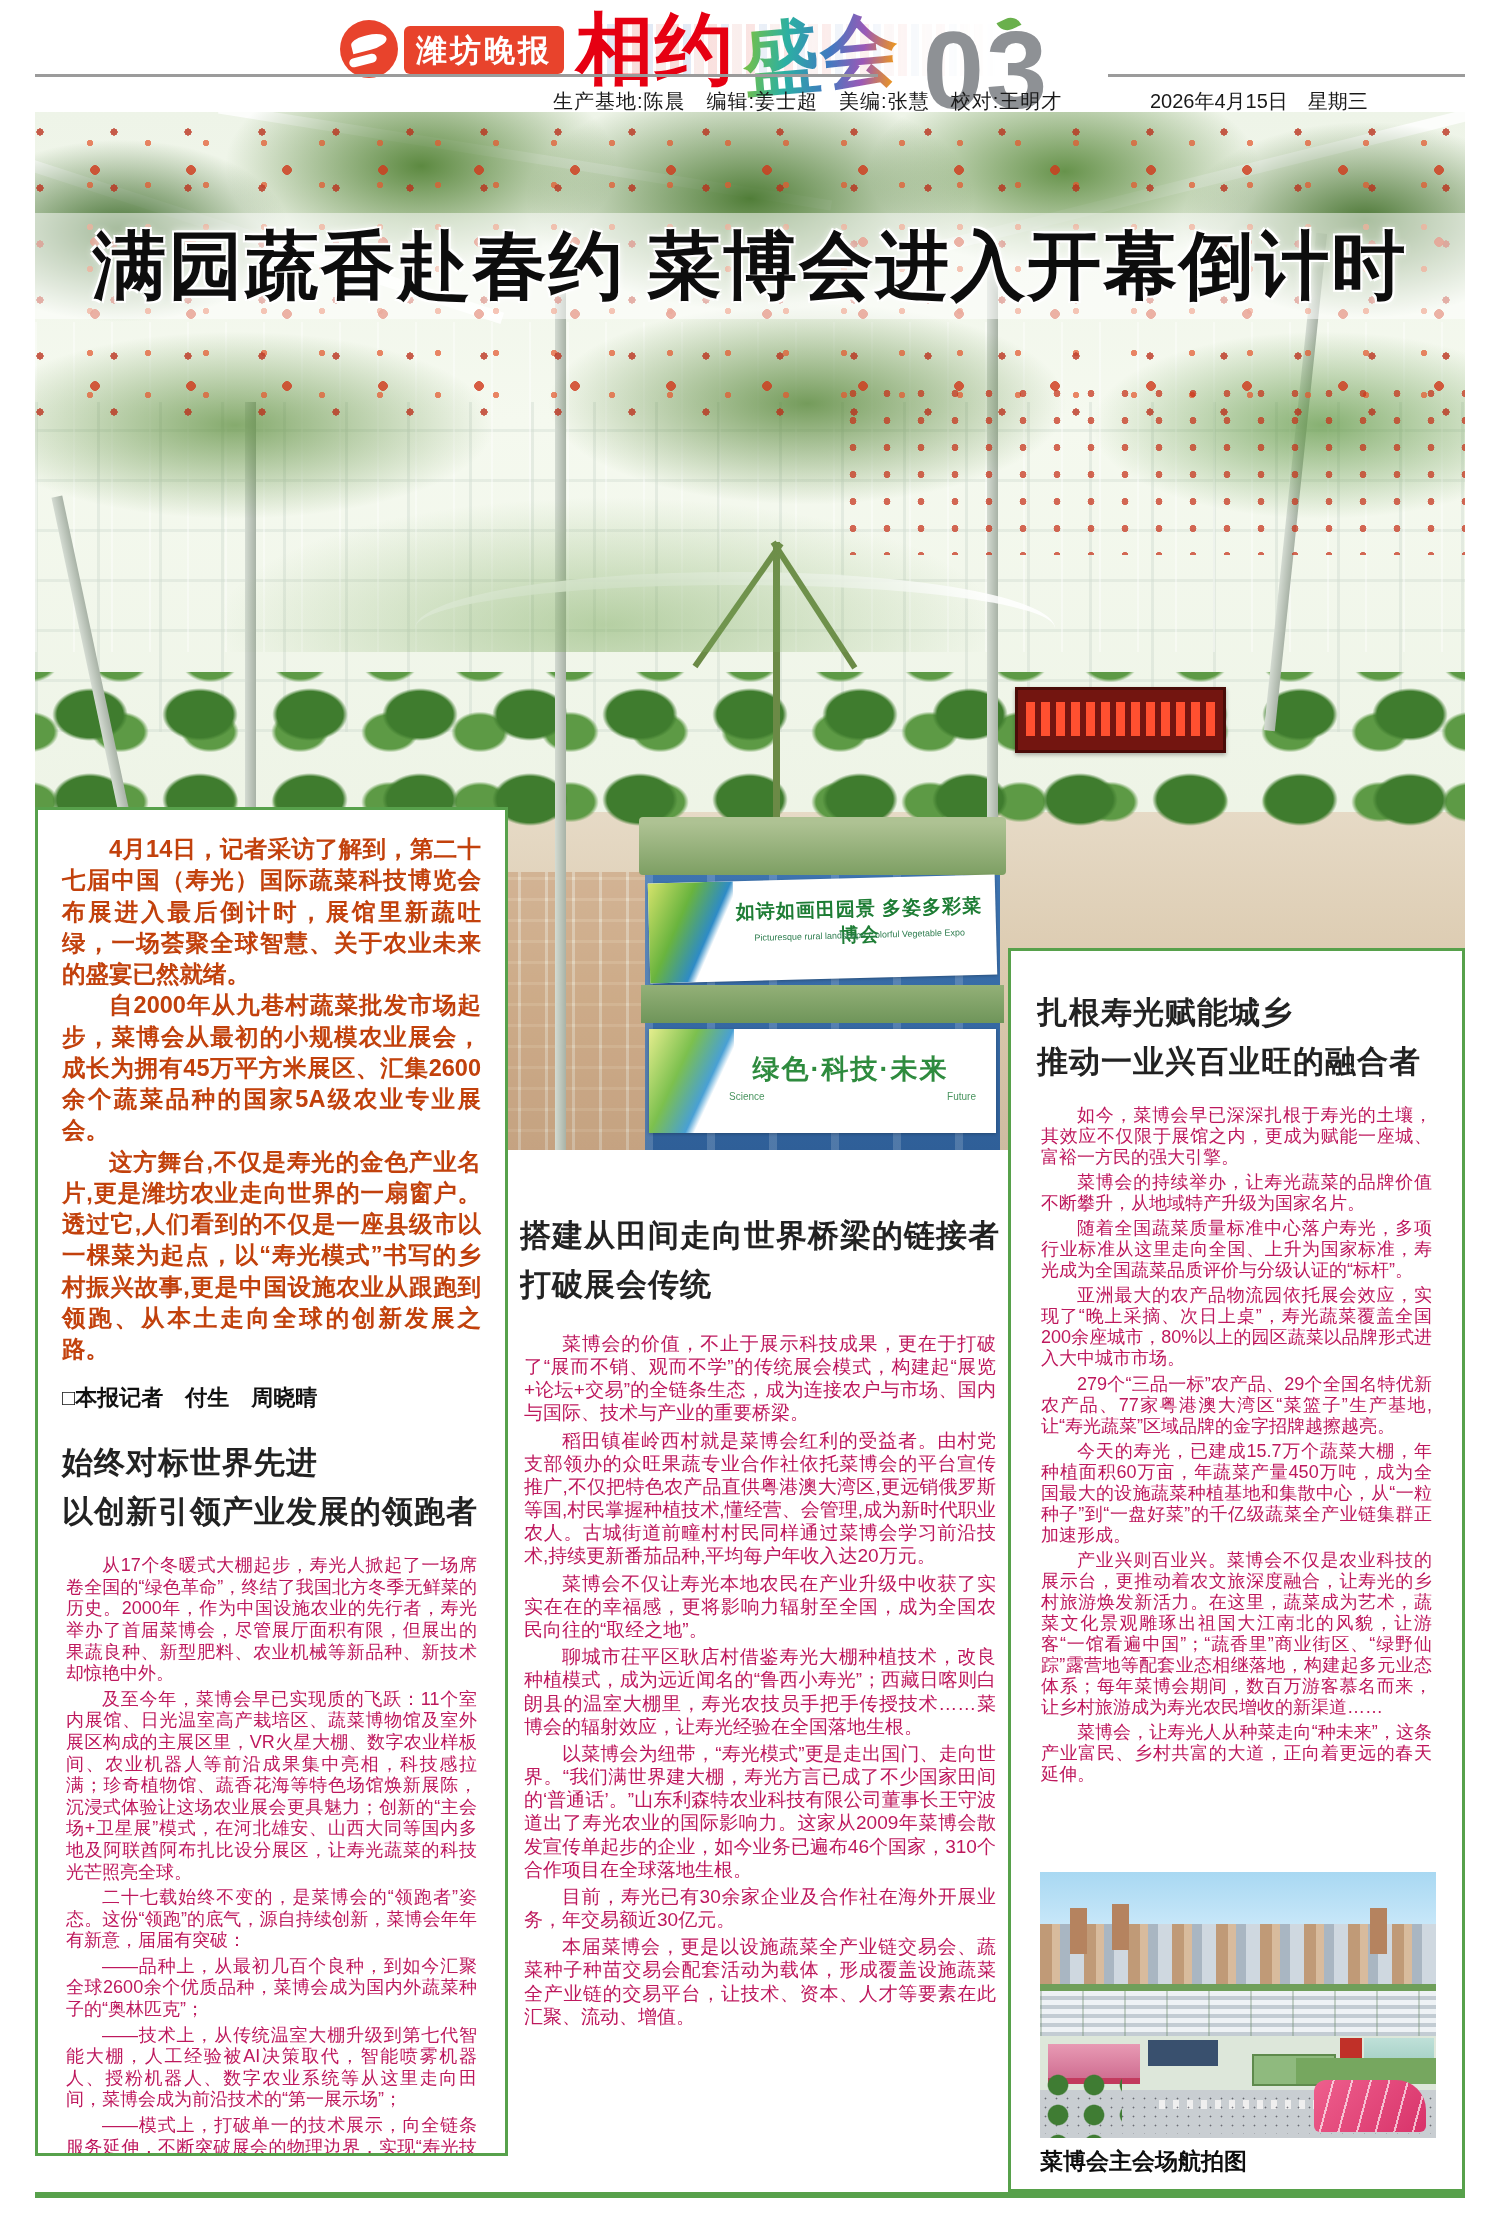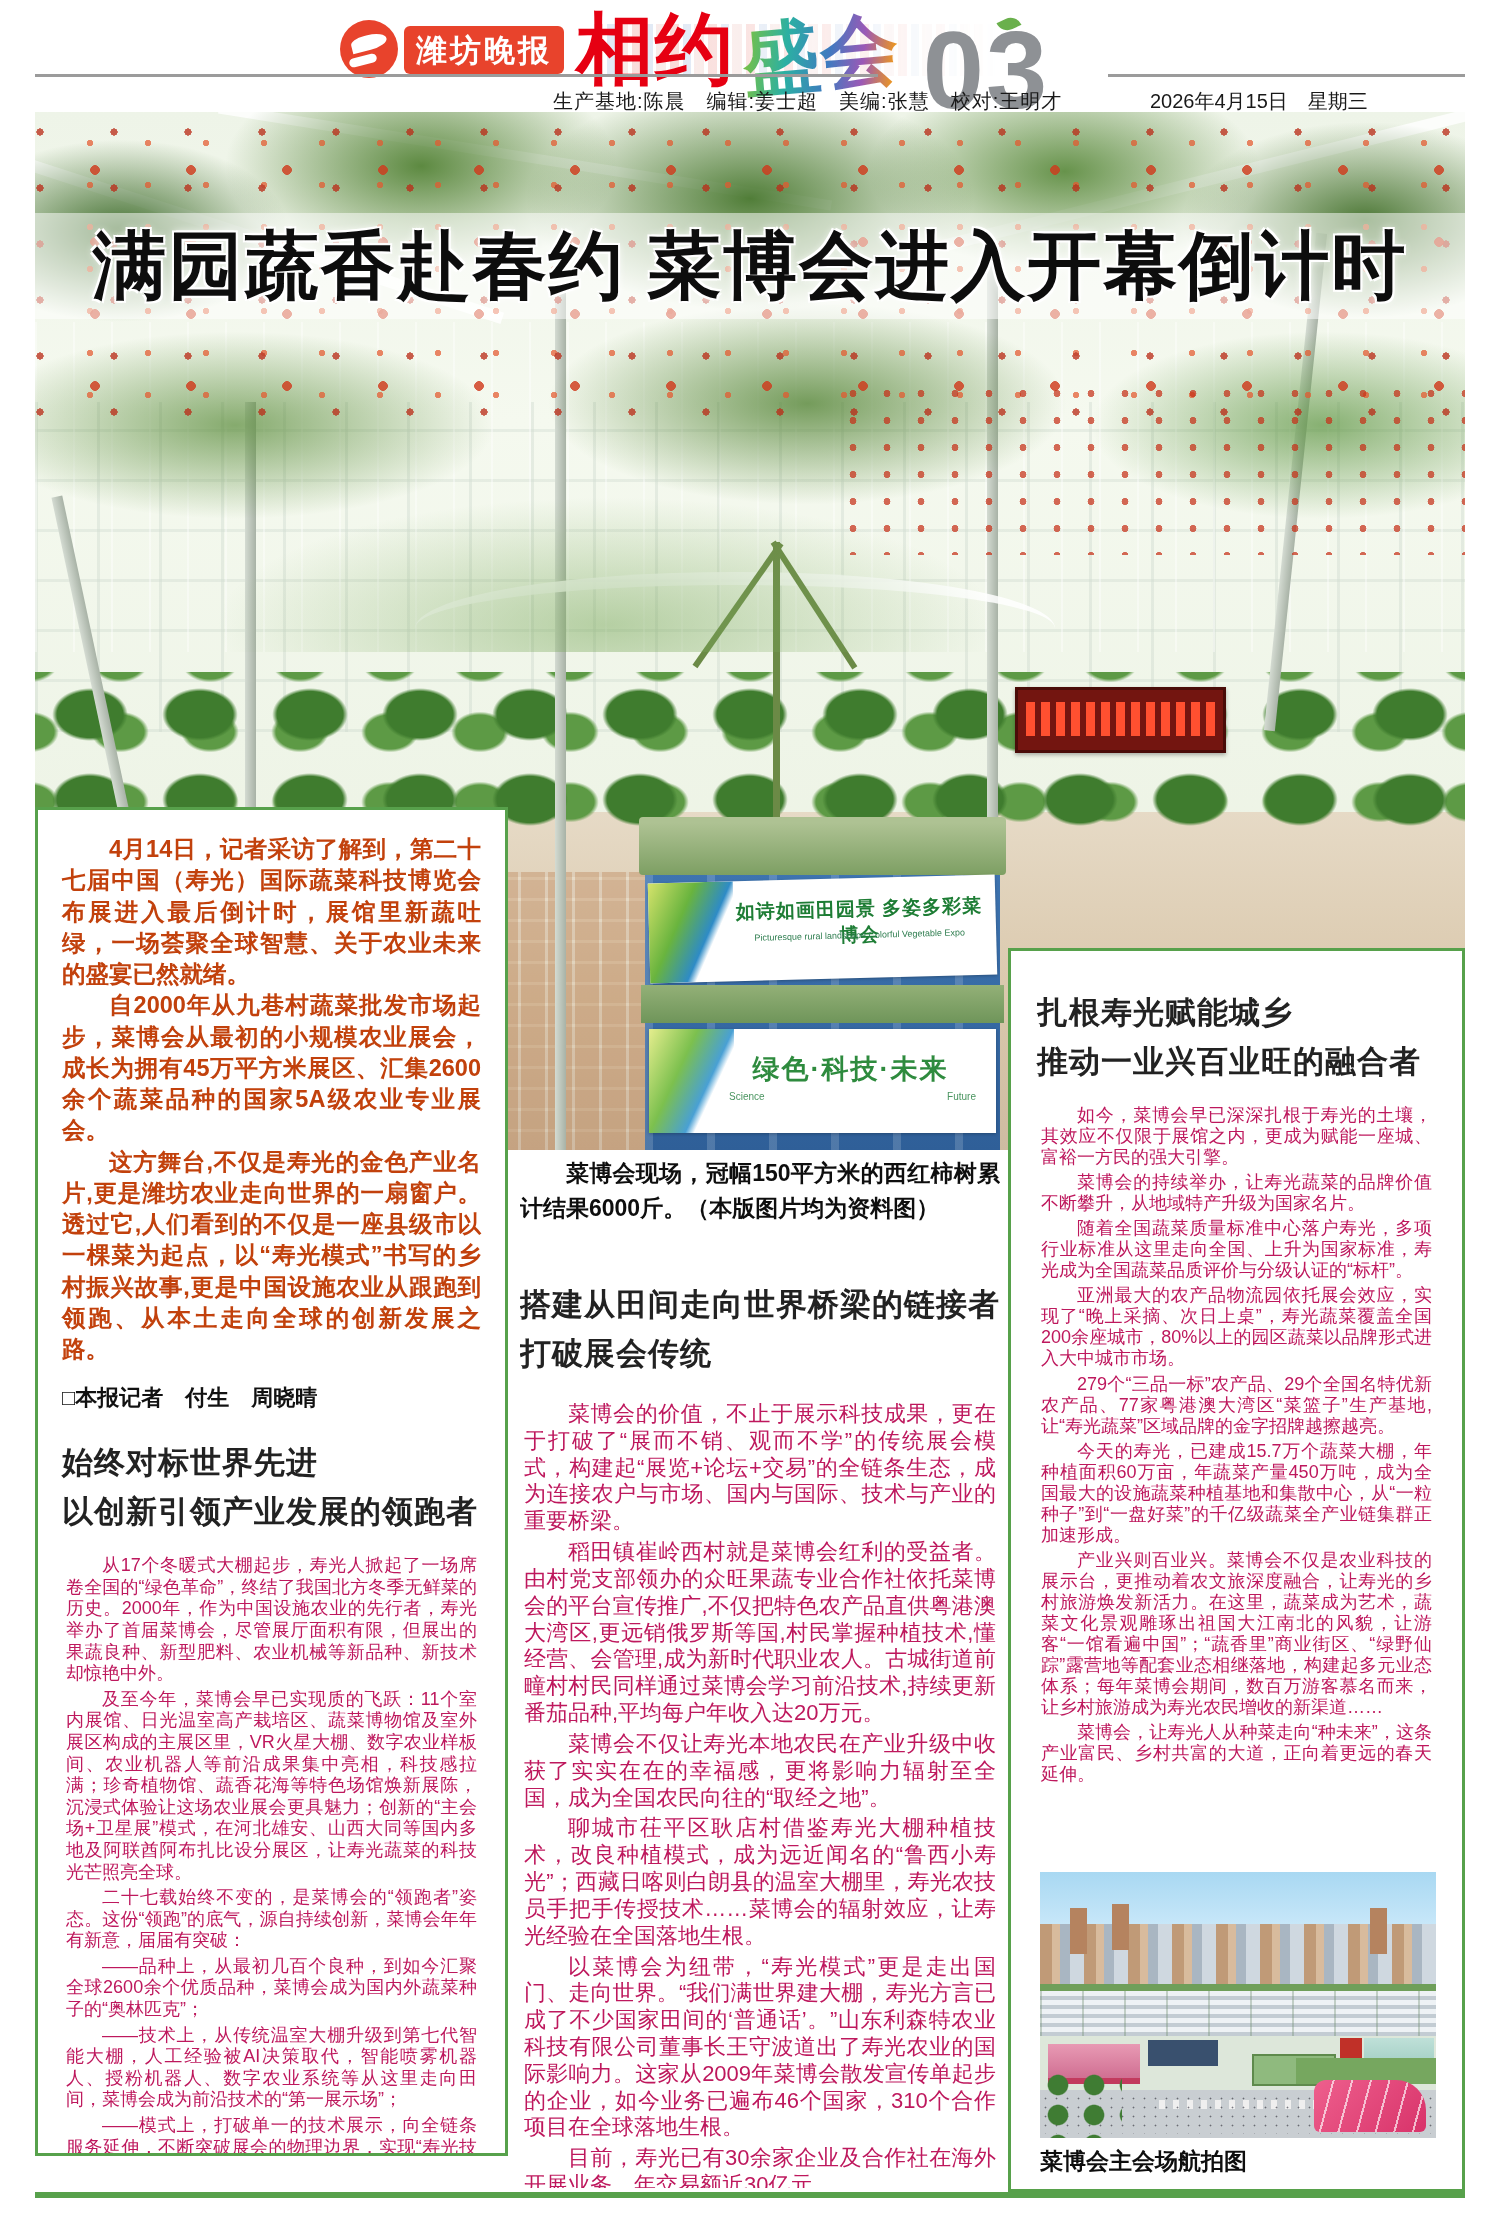--- a/index.html
+++ b/index.html
@@ -125,21 +125,21 @@
   .sec-head span{display:block;font-size:31px;line-height:1.58;letter-spacing:1px;}
   .body-text{margin-top:18px;}
   .body-text p{margin:4px;font-family:Liberation Sans, sans-serif;font-size:18px;line-height:1.2;
     text-indent:2em;text-align:justify;color:#be185d;}
   .body-text p + p{margin-top:2px;}
   .mid-col{position:absolute;left:520px;top:1156px;width:480px;height:1032px;overflow:hidden;}
   .caption{margin:0;font-size:23px;font-weight:bold;line-height:1.5;text-indent:2em;
     text-align:justify;color:#0e0e0e;}
   .mid-col .sec-head{margin-top:56px;}
   .mid-col .body-text{margin-top:22px;}
-  .mid-col .body-text p{font-size:22px;line-height:1.22;}
+  .mid-col .body-text p{font-size:19px;line-height:1.22;}
   .right-box{left:1008px;top:948px;width:457px;height:1244px;padding:24px 26px;}
   .right-box .sec-head{margin-top:14px;}
   .right-box .body-text{margin-top:18px;}
   .right-box .body-text p{line-height:1.17;}
   
   .aerial{position:absolute;left:1040px;top:1872px;width:396px;height:266px;overflow:hidden;
     background:#dfe8dc;}
   .a-sky{position:absolute;left:0;top:0;width:100%;height:70px;
     background:linear-gradient(180deg,#a8d8f2,#d2ecfb);}
   .a-city{position:absolute;left:0;top:52px;width:100%;height:62px;
@@ -251,21 +251,20 @@
       <p>及至今年，菜博会早已实现质的飞跃：11个室内展馆、日光温室高产栽培区、蔬菜博物馆及室外展区构成的主展区里，VR火星大棚、数字农业样板间、农业机器人等前沿成果集中亮相，科技感拉满；珍奇植物馆、蔬香花海等特色场馆焕新展陈，沉浸式体验让这场农业展会更具魅力；创新的“主会场+卫星展”模式，在河北雄安、山西大同等国内多地及阿联酋阿布扎比设分展区，让寿光蔬菜的科技光芒照亮全球。</p>
       <p>二十七载始终不变的，是菜博会的“领跑者”姿态。这份“领跑”的底气，源自持续创新，菜博会年年有新意，届届有突破：</p>
       <p>——品种上，从最初几百个良种，到如今汇聚全球2600余个优质品种，菜博会成为国内外蔬菜种子的“奥林匹克”；</p>
       <p>——技术上，从传统温室大棚升级到第七代智能大棚，人工经验被AI决策取代，智能喷雾机器人、授粉机器人、数字农业系统等从这里走向田间，菜博会成为前沿技术的“第一展示场”；</p>
       <p>——模式上，打破单一的技术展示，向全链条服务延伸，不断突破展会的物理边界，实现“寿光技术”同步输出。</p>
 
     </div>
   </section>
 
   <section class="mid-col">
-    <p class="caption">菜博会现场，冠幅150平方米的西红柿树累计结果6000斤。（本版图片均为资料图）</p>
     <h2 class="sec-head">
         <span>搭建从田间走向世界桥梁的链接者</span>
         <span>打破展会传统</span>
       </h2>
     <div class="body-text">
       <p>菜博会的价值，不止于展示科技成果，更在于打破了“展而不销、观而不学”的传统展会模式，构建起“展览+论坛+交易”的全链条生态，成为连接农户与市场、国内与国际、技术与产业的重要桥梁。</p>
       <p>稻田镇崔岭西村就是菜博会红利的受益者。由村党支部领办的众旺果蔬专业合作社依托菜博会的平台宣传推广,不仅把特色农产品直供粤港澳大湾区,更远销俄罗斯等国,村民掌握种植技术,懂经营、会管理,成为新时代职业农人。古城街道前疃村村民同样通过菜博会学习前沿技术,持续更新番茄品种,平均每户年收入达20万元。</p>
       <p>菜博会不仅让寿光本地农民在产业升级中收获了实实在在的幸福感，更将影响力辐射至全国，成为全国农民向往的“取经之地”。</p>
       <p>聊城市茌平区耿店村借鉴寿光大棚种植技术，改良种植模式，成为远近闻名的“鲁西小寿光”；西藏日喀则白朗县的温室大棚里，寿光农技员手把手传授技术……菜博会的辐射效应，让寿光经验在全国落地生根。</p>
       <p>以菜博会为纽带，“寿光模式”更是走出国门、走向世界。“我们满世界建大棚，寿光方言已成了不少国家田间的‘普通话’。”山东利森特农业科技有限公司董事长王守波道出了寿光农业的国际影响力。这家从2009年菜博会散发宣传单起步的企业，如今业务已遍布46个国家，310个合作项目在全球落地生根。</p>

